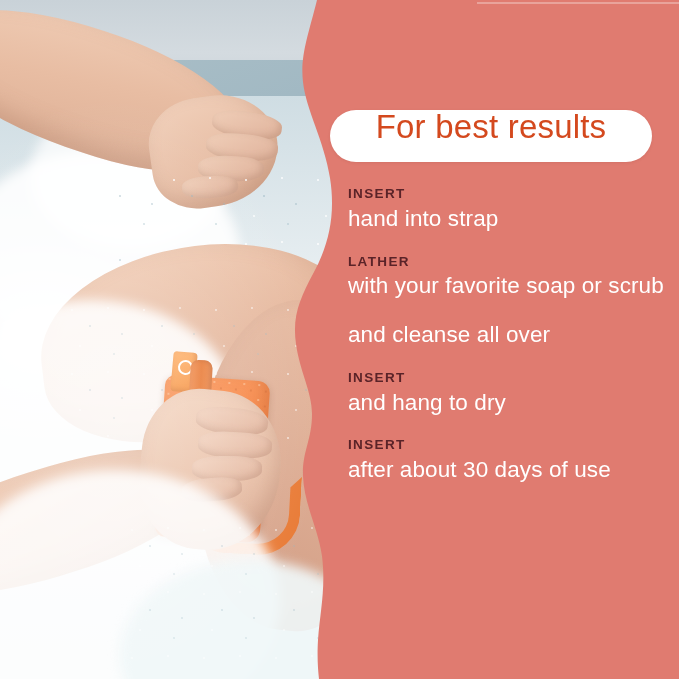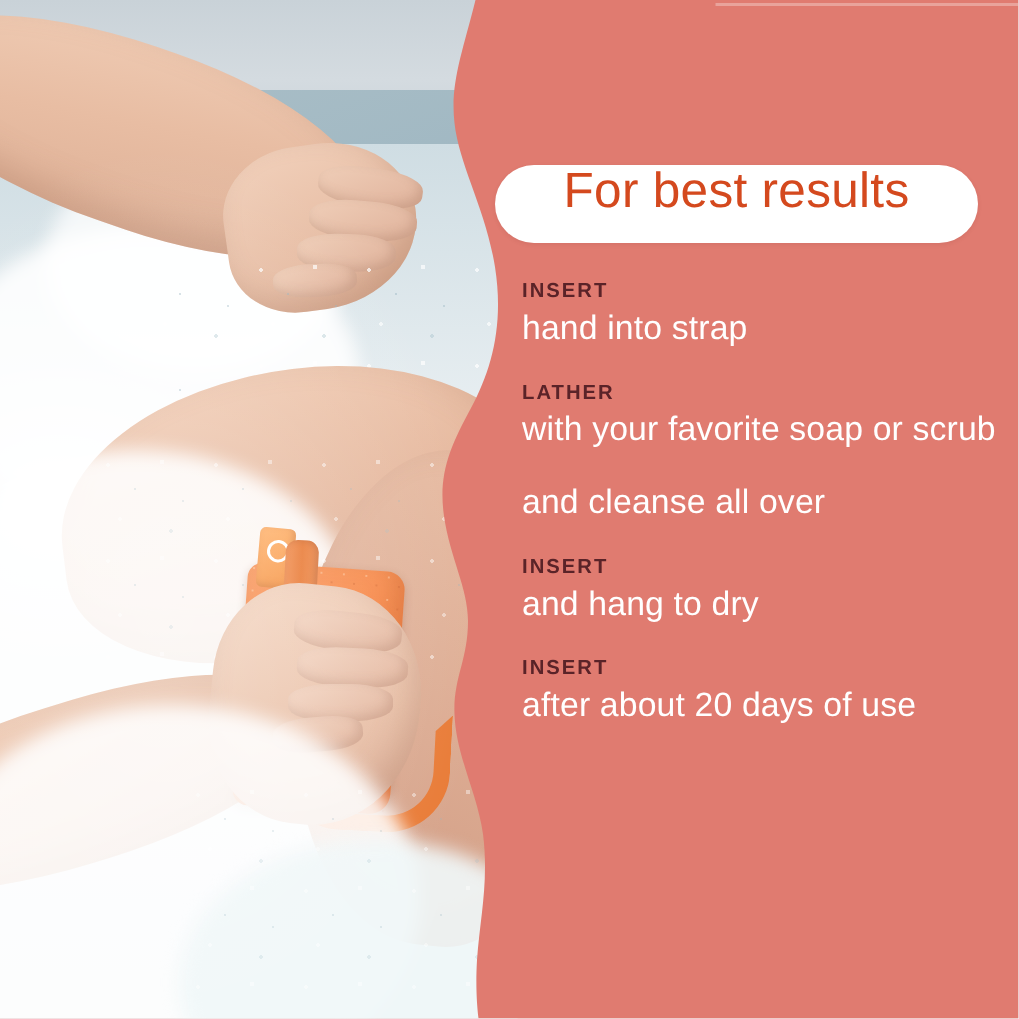--- a/index.html
+++ b/index.html
@@ -325,19 +325,19 @@
         <div class="step-text">and cleanse all over</div>
       </div>
 
       <div class="step">
         <div class="step-label">INSERT</div>
         <div class="step-text">and hang to dry</div>
       </div>
 
       <div class="step">
         <div class="step-label">INSERT</div>
-        <div class="step-text">after about 20 days of use</div>
+        <div class="step-text">after about 30 days of use</div>
       </div>
 
     </div>
   </div>
 
 </div>
 
 </body></html>

